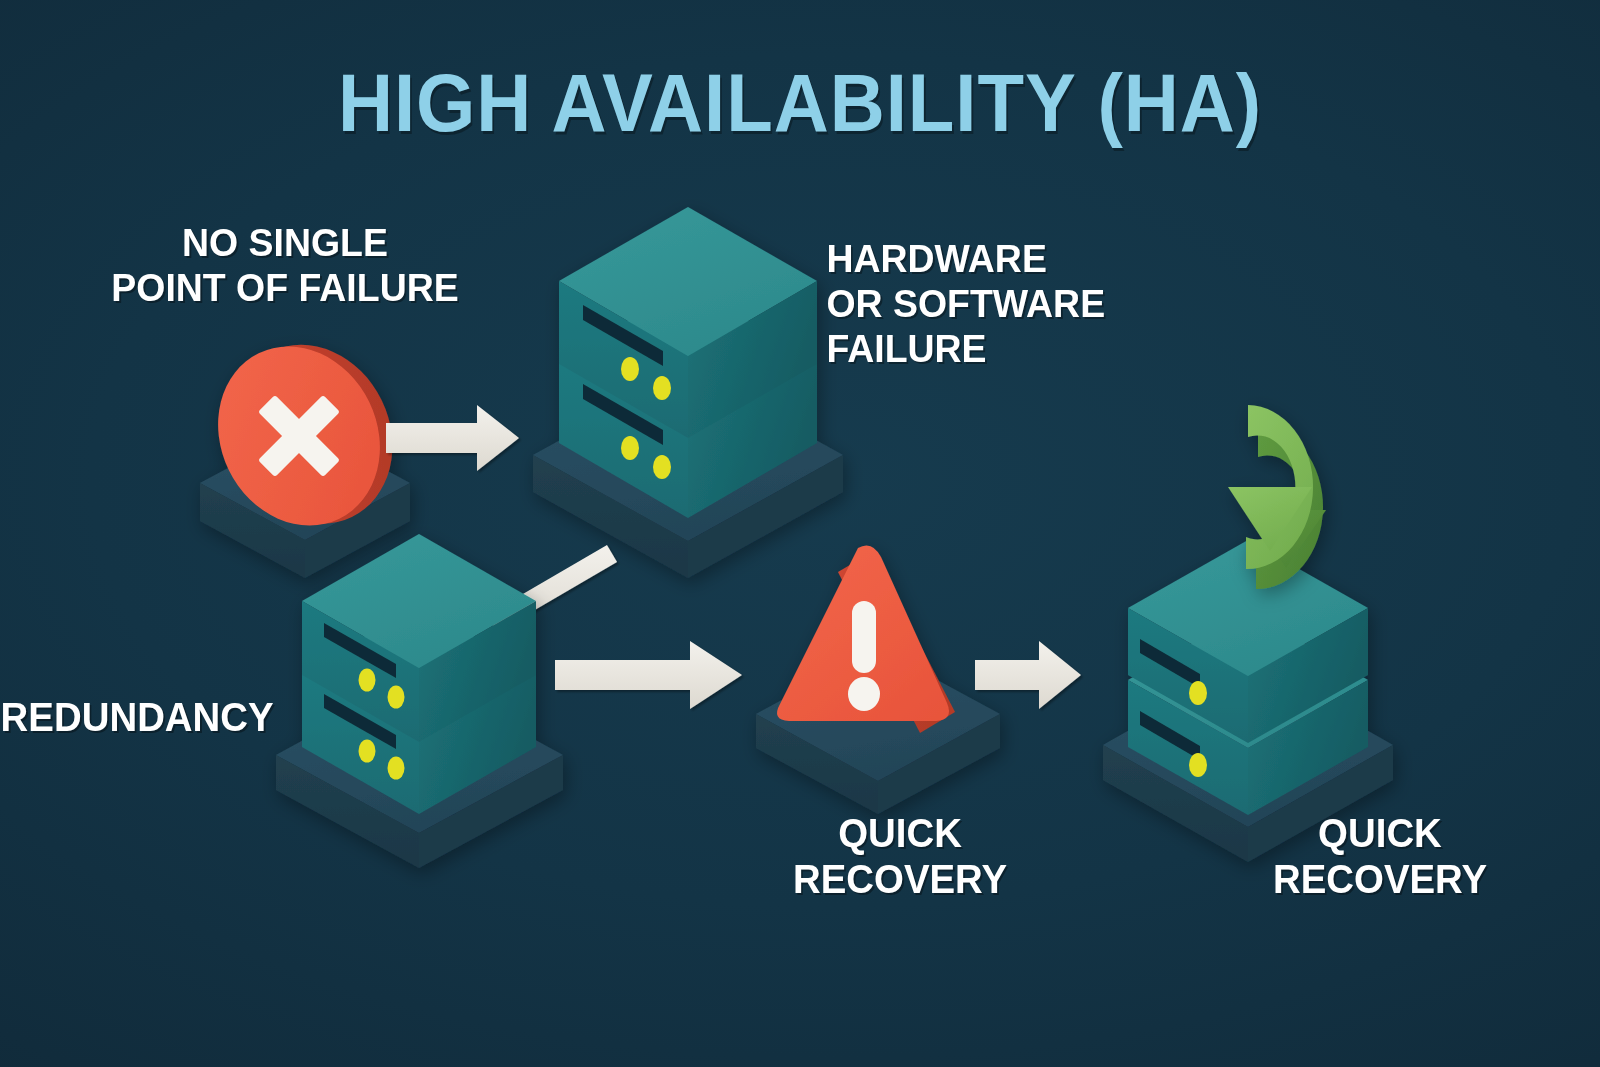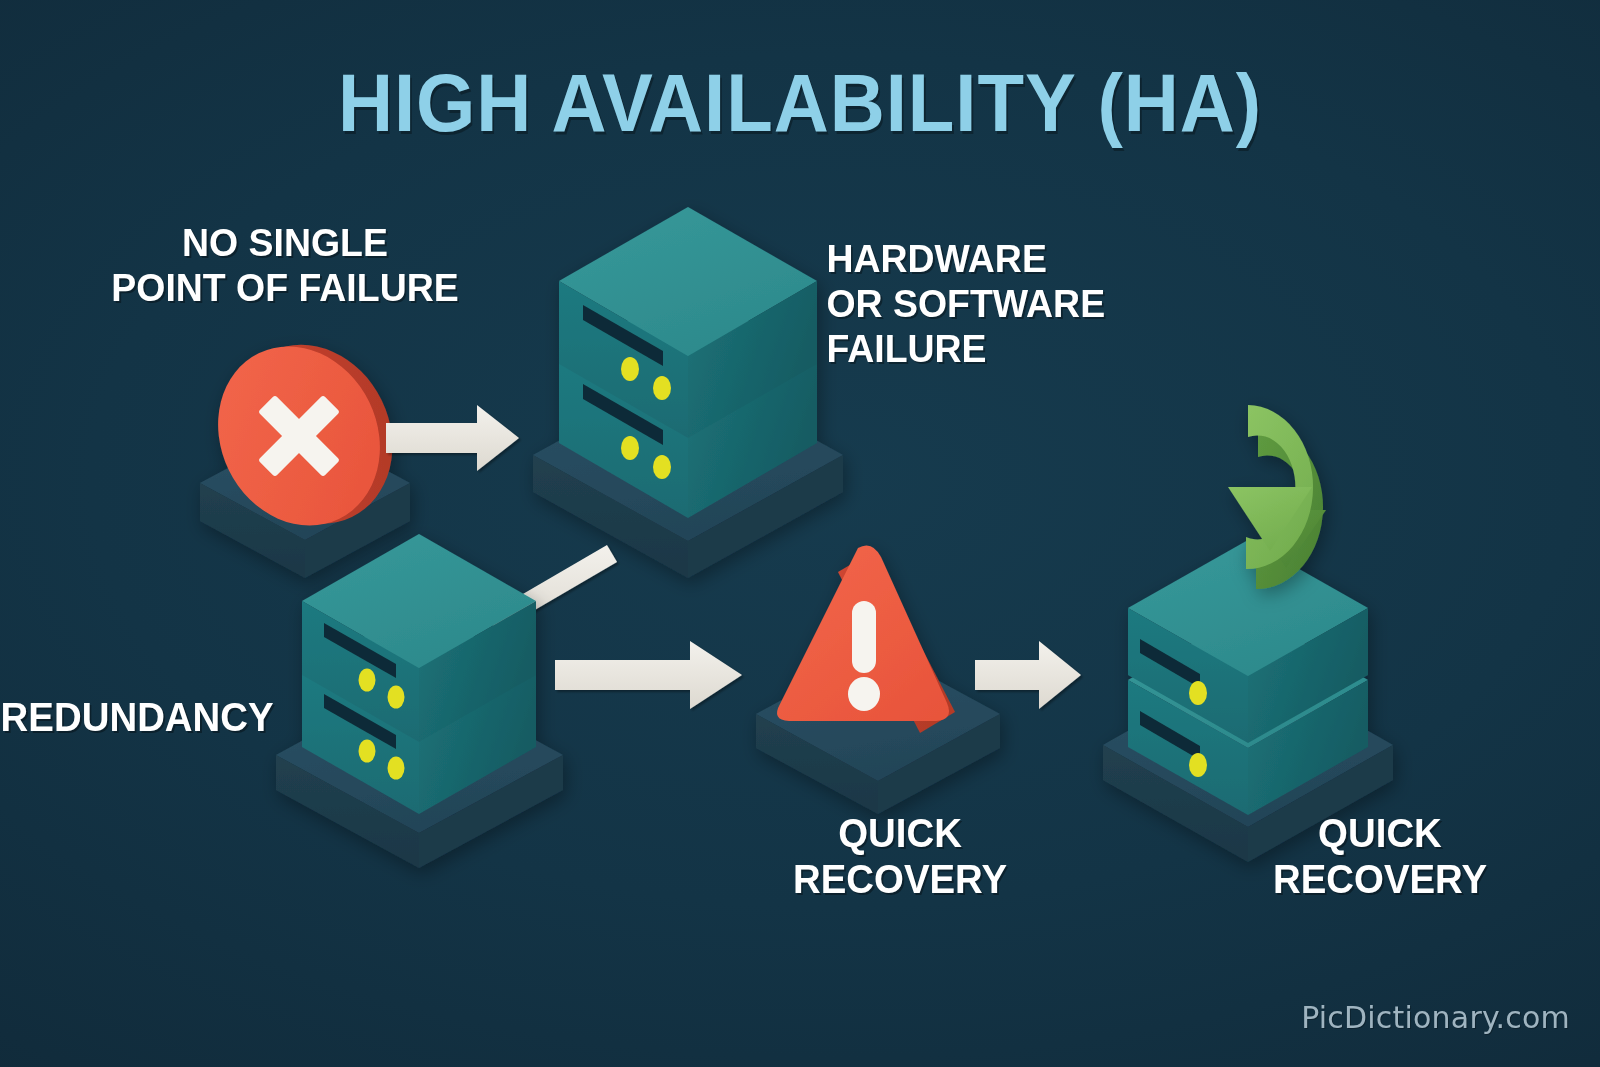--- a/index.html
+++ b/index.html
@@ -307,15 +307,14 @@
 FAILURE</div>
 
   <div class="label lbl-redundancy">REDUNDANCY</div>
 
   <div class="label lbl-quick1">QUICK
 RECOVERY</div>
 
   <div class="label lbl-quick2">QUICK
 RECOVERY</div>
 
-  <div class="watermark">PicDictionary.com</div>
 
 </div>
 
 </body></html>

